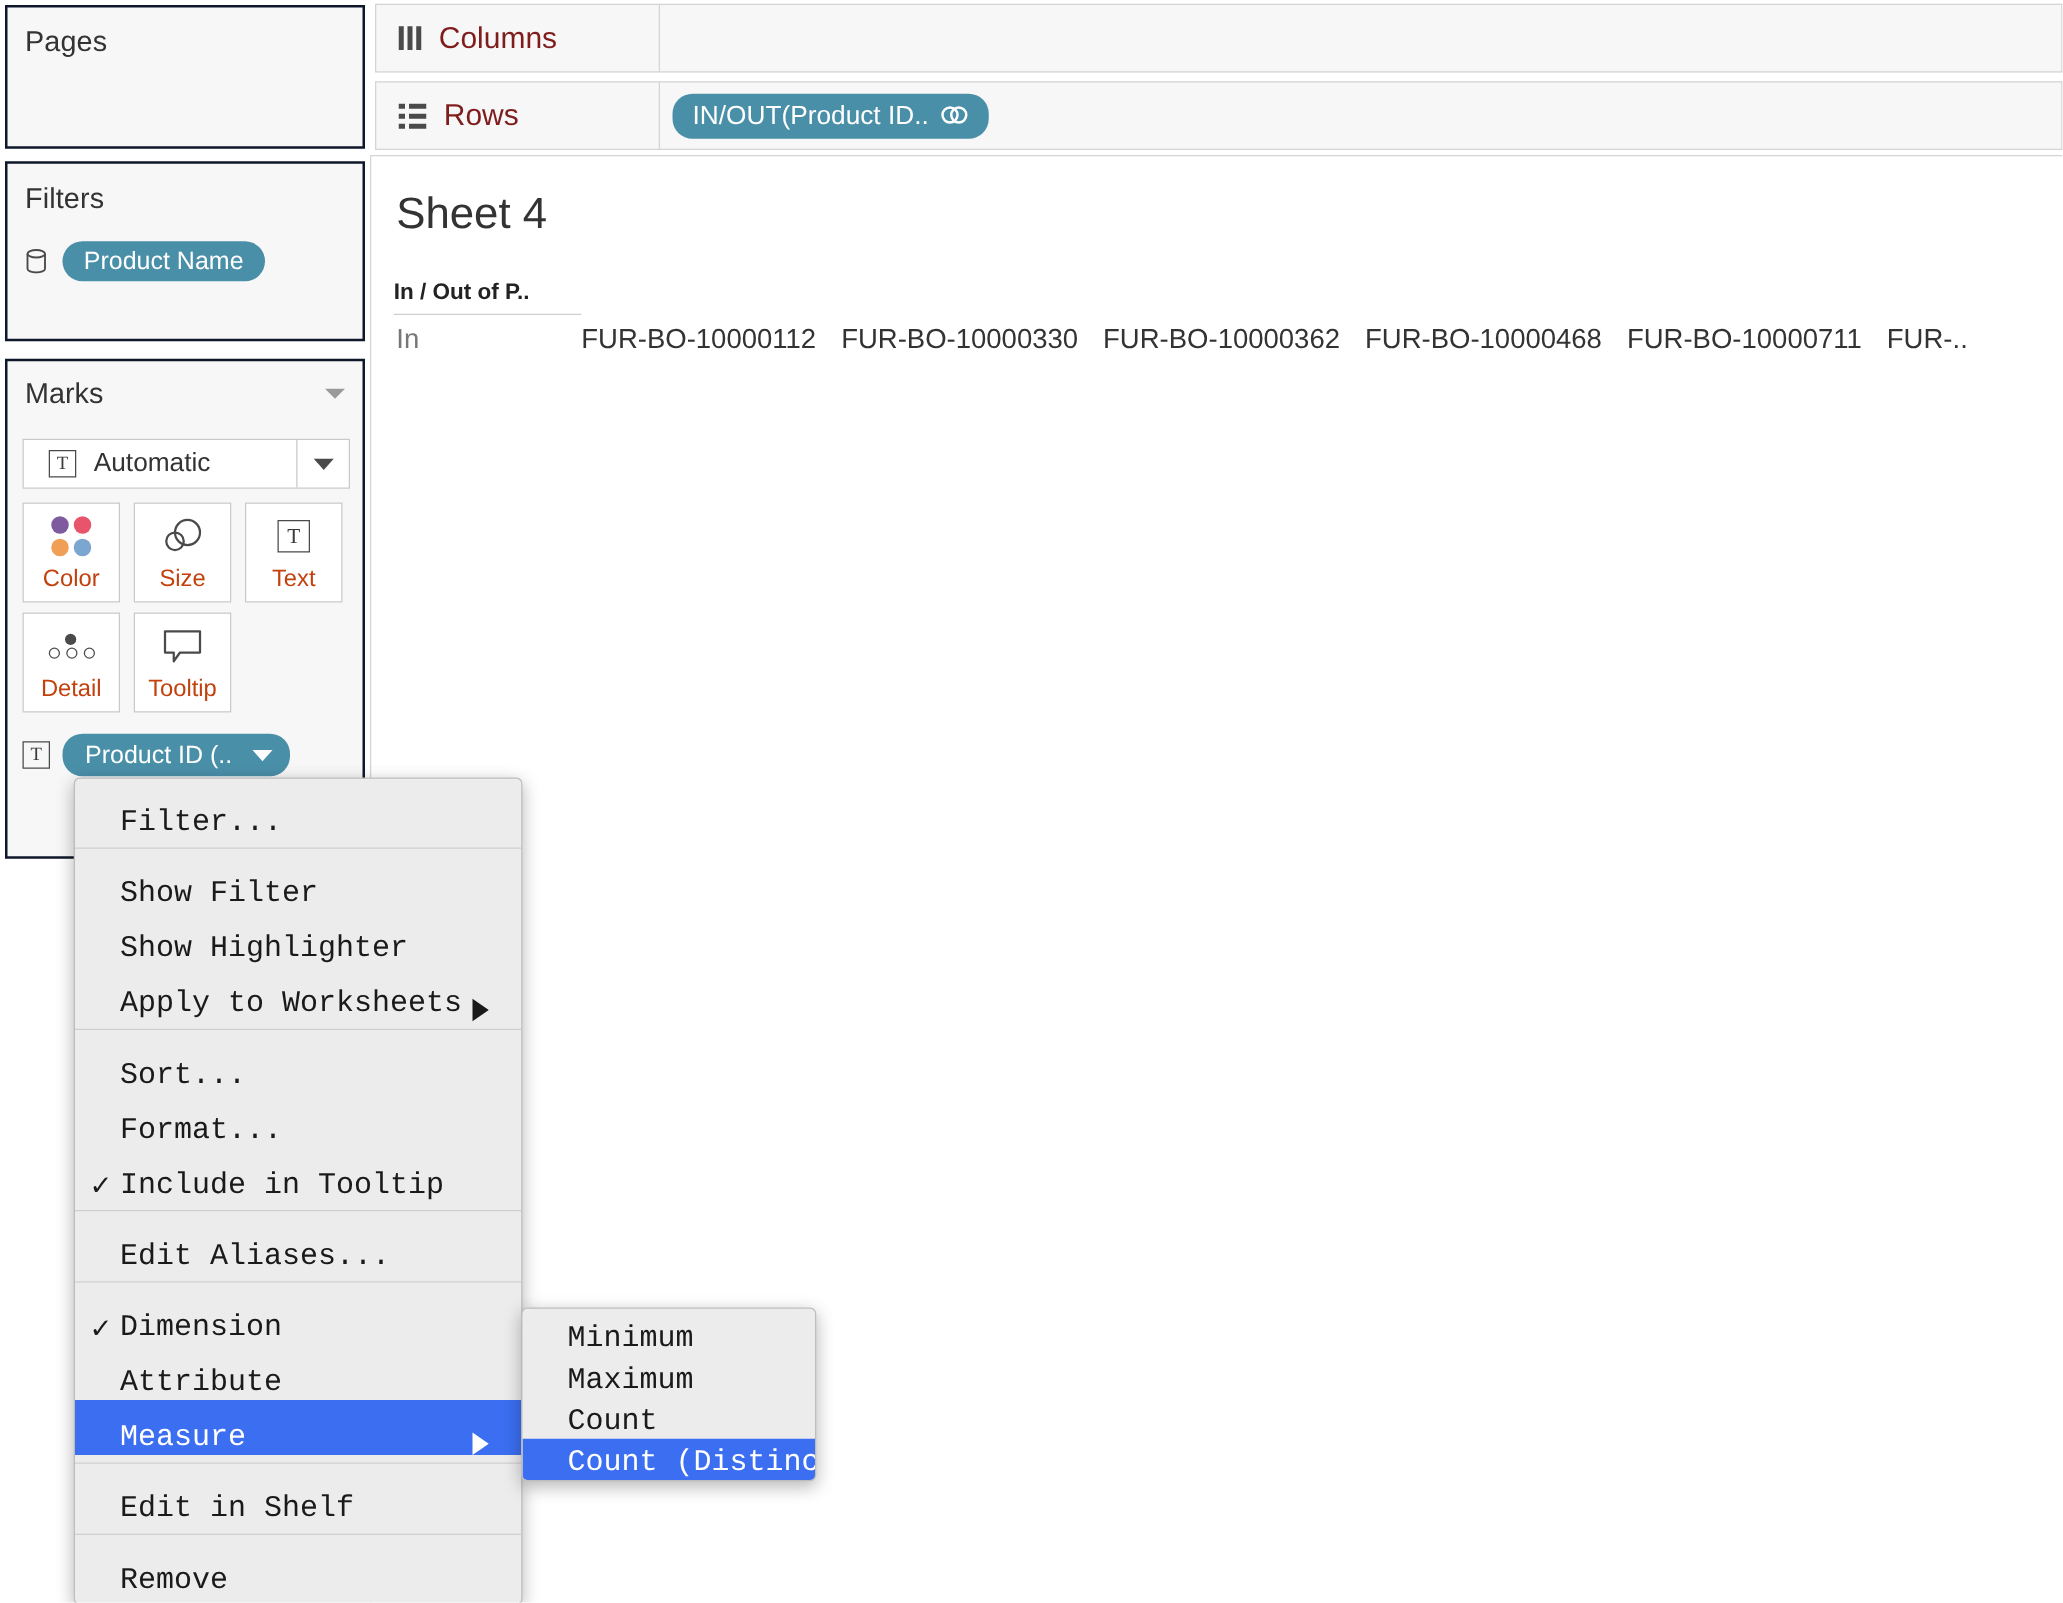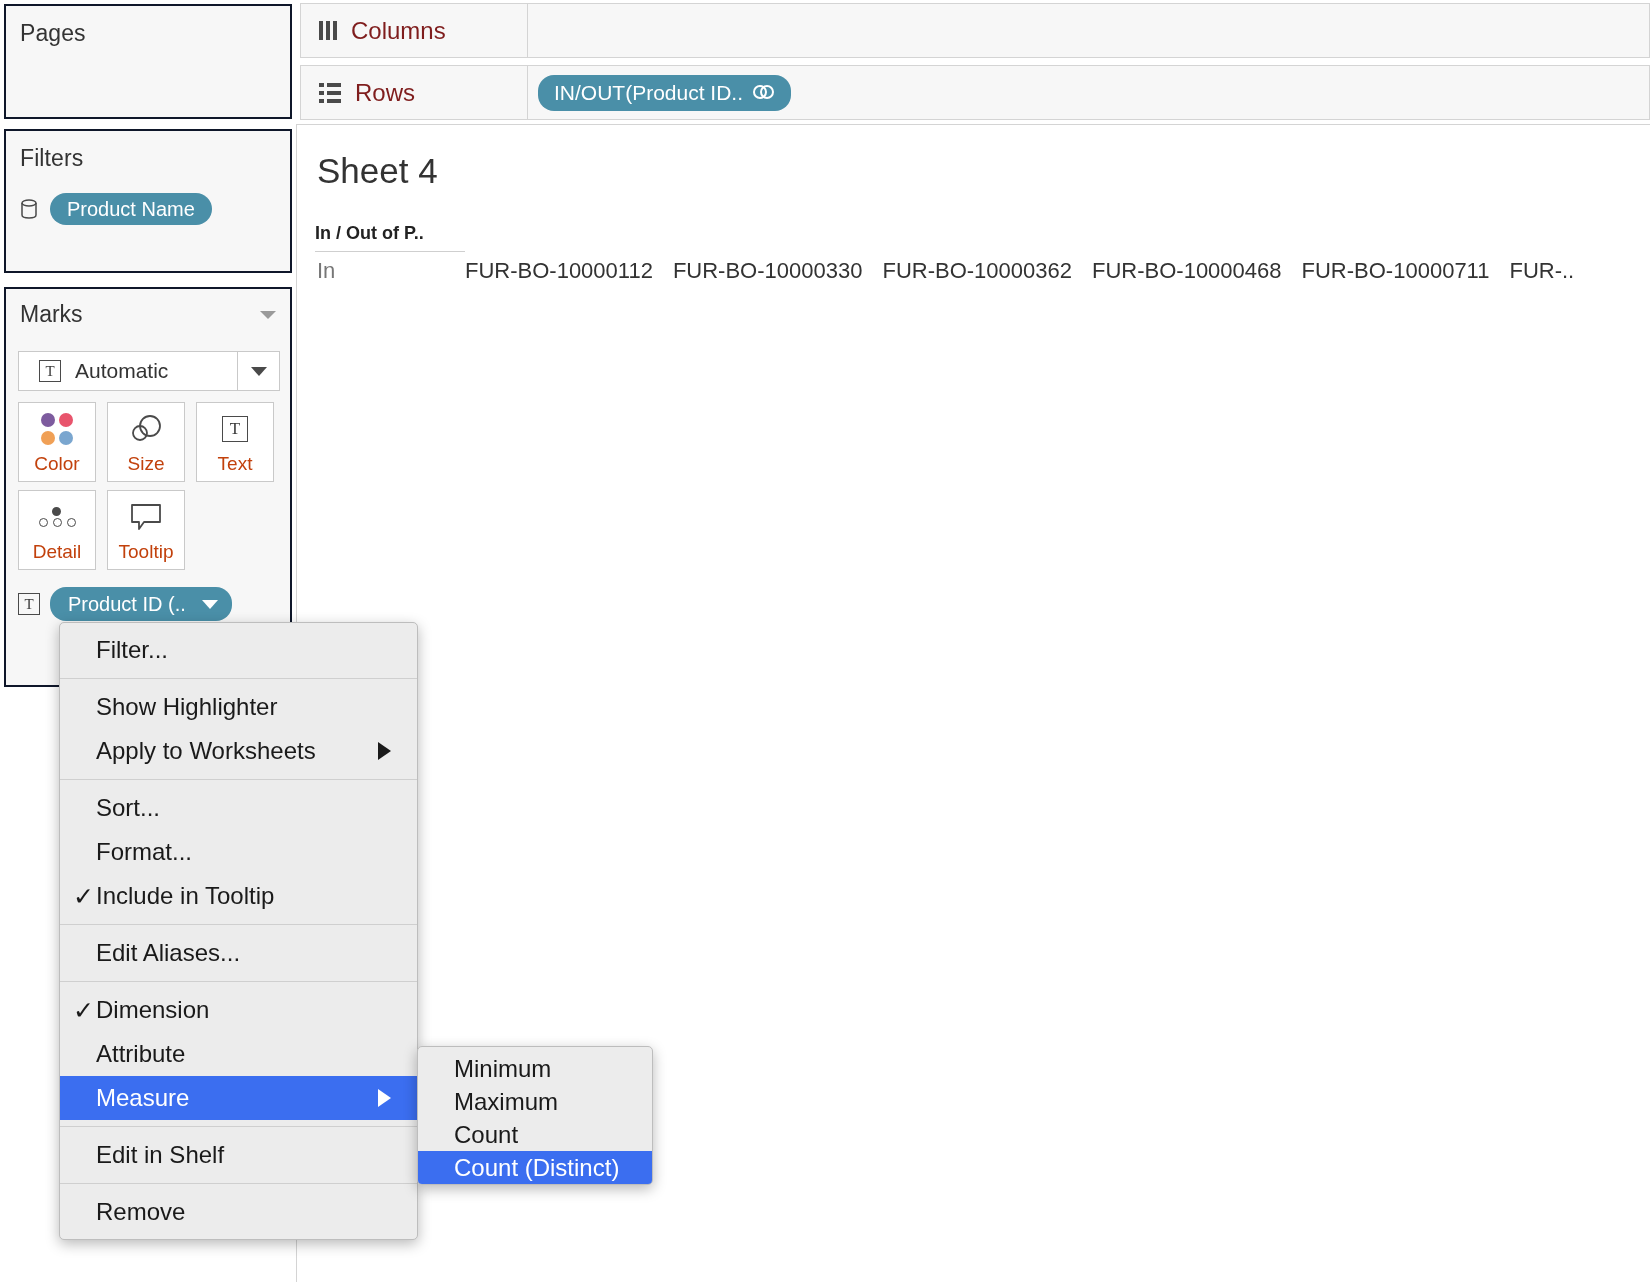--- a/index.html
+++ b/index.html
@@ -325,26 +325,27 @@
     border-radius: 5px;
     box-shadow: 0 4px 14px rgba(0,0,0,0.28);
     padding: 5px 0 5px 0;
     box-sizing: border-box;
     z-index: 50;
   }
   .menu-item {
     position: relative;
     height: 44px;
     display: flex;
-    align-items: center;
+    align-items: flex-end;
     font-size: 24px;
     color: #1a1a1a;
     padding-left: 36px;
     white-space: nowrap;
     box-sizing: border-box;
+    font-family: Liberation Mono, monospace;
   }
   .menu-item.selected {
     background: #3b6ef0;
     color: #ffffff;
   }
   .menu-item .check {
     position: absolute;
     left: 13px;
     font-size: 25px;
     line-height: 1;
@@ -535,20 +536,23 @@
 </div>
 
 <div id="context-menu">
 
   <div class="menu-item">
     <span>Filter...</span>
   </div>
   <div class="menu-sep"></div>
 
   <div class="menu-item">
+    <span>Show Filter</span>
+  </div>
+  <div class="menu-item">
     <span>Show Highlighter</span>
   </div>
   <div class="menu-item">
     <span>Apply to Worksheets</span>
     <span class="submenu-arrow"></span>
   </div>
   <div class="menu-sep"></div>
 
   <div class="menu-item">
     <span>Sort...</span>

